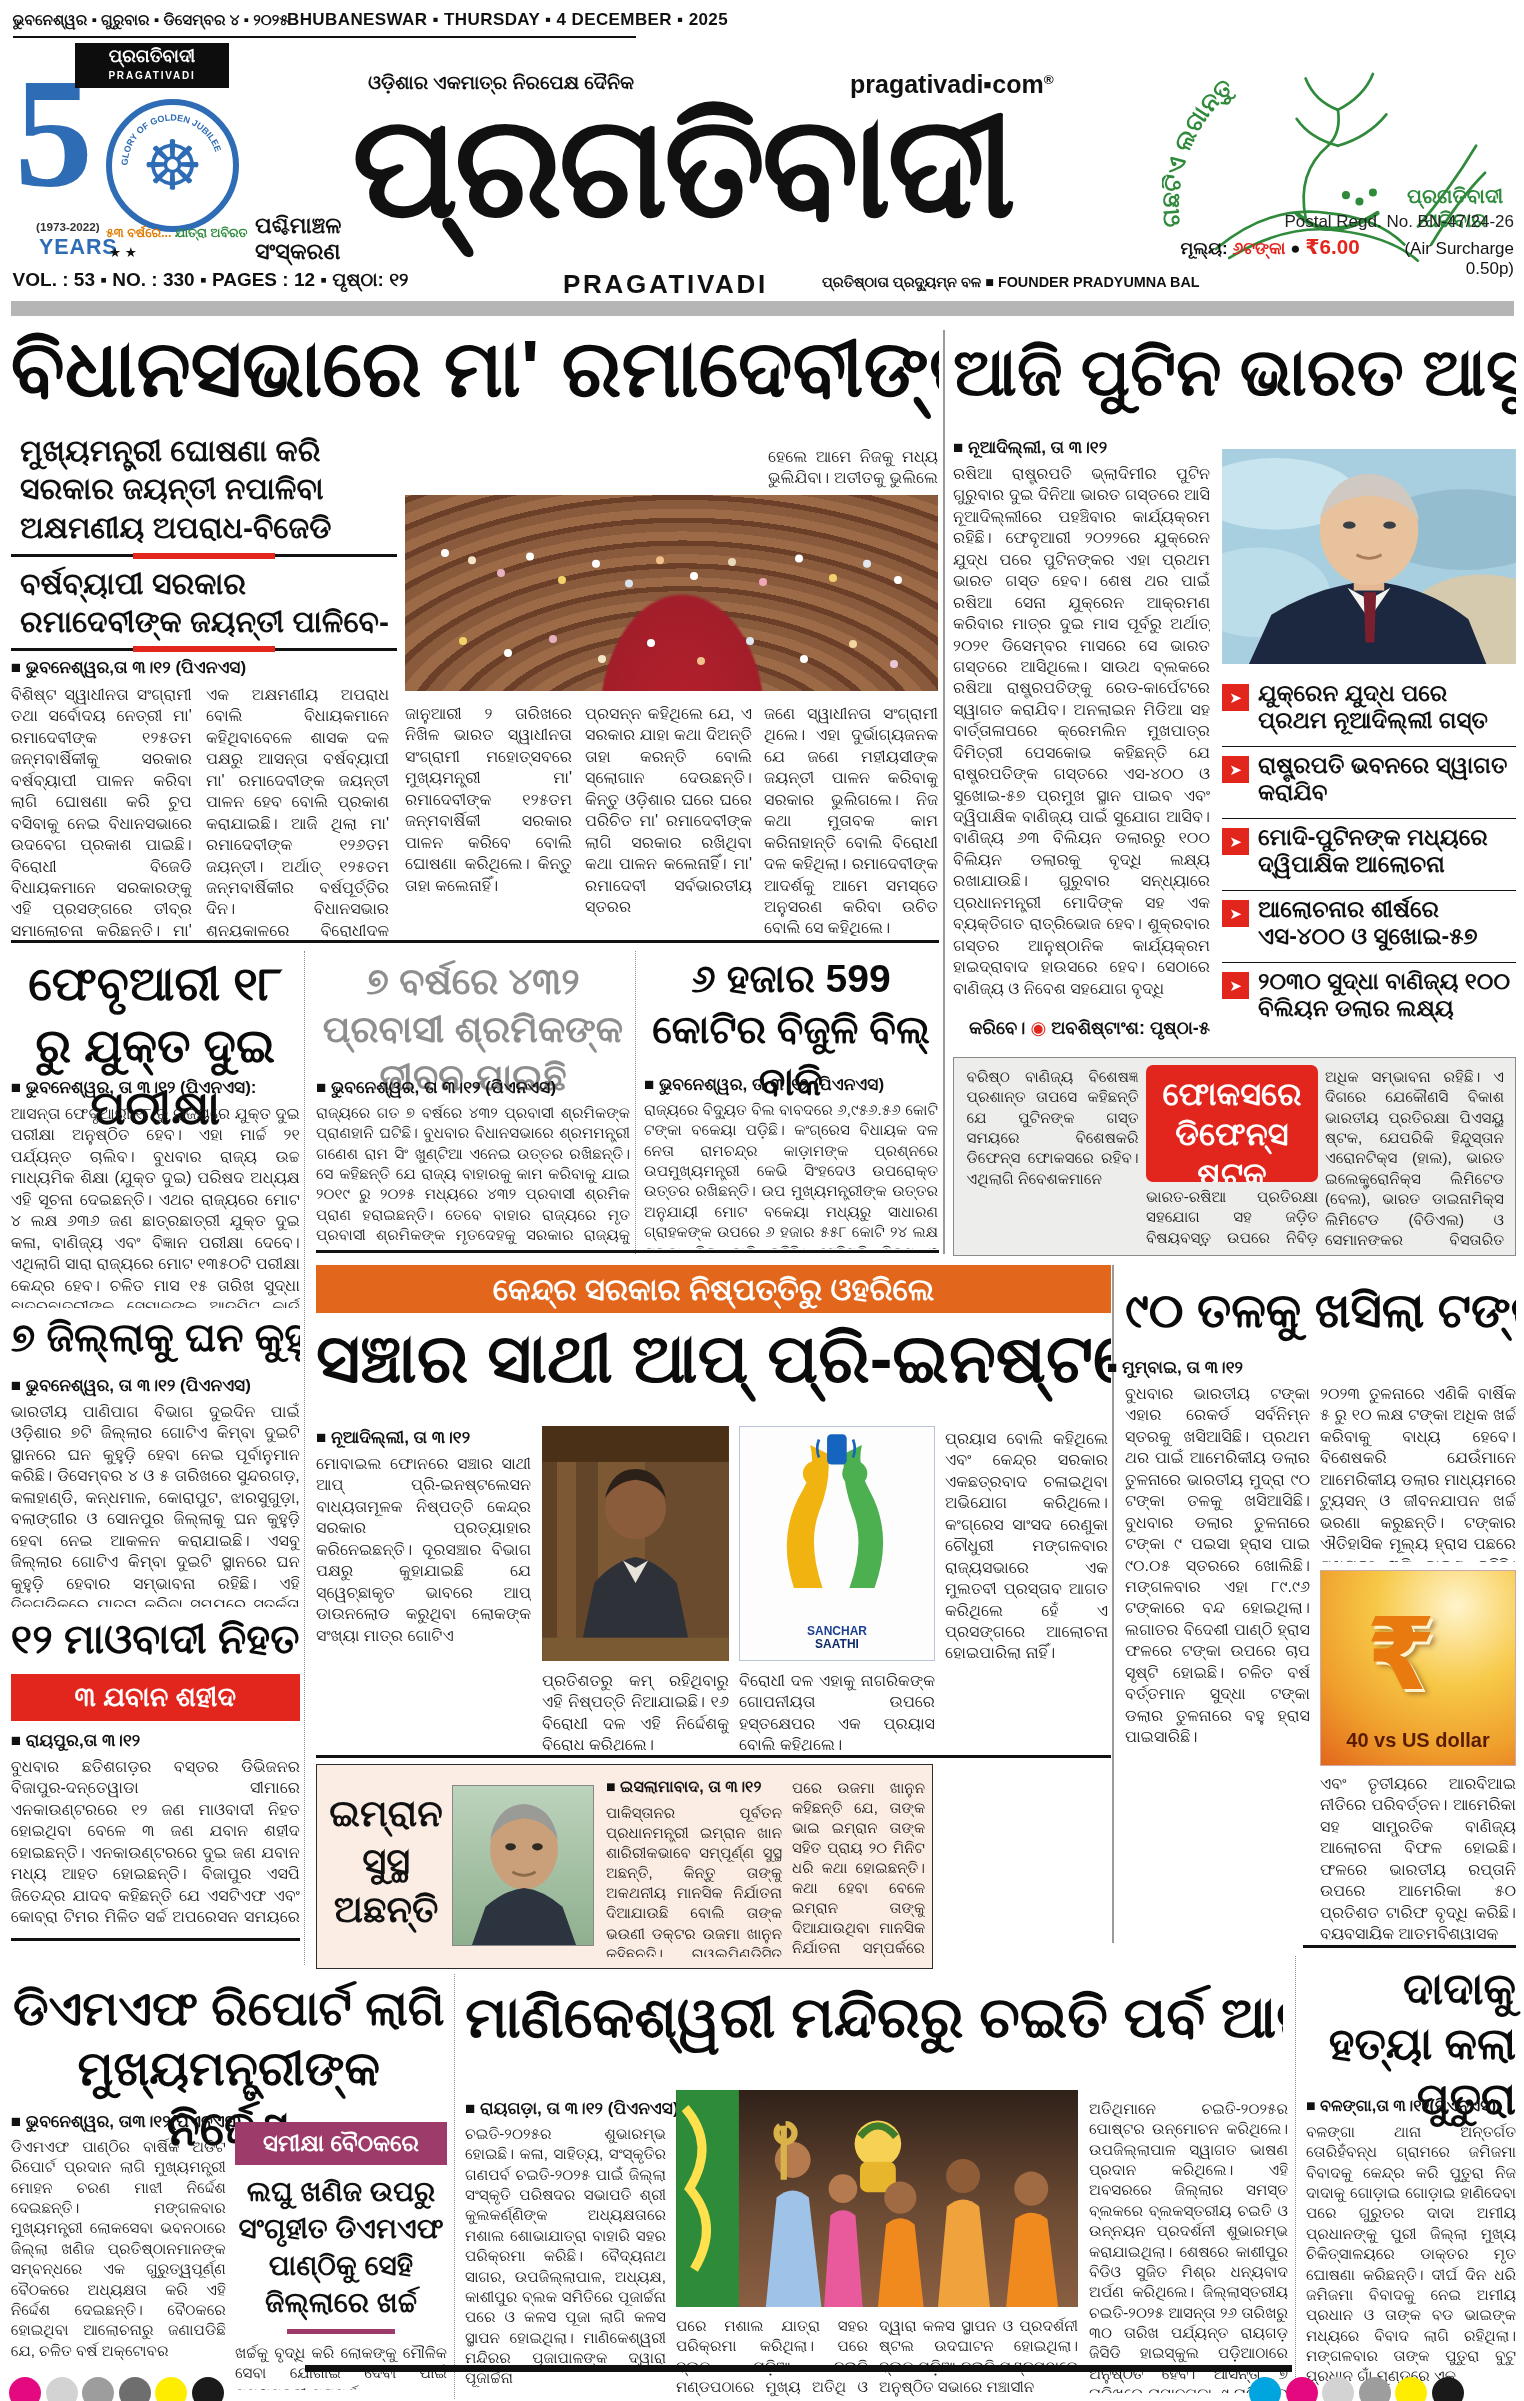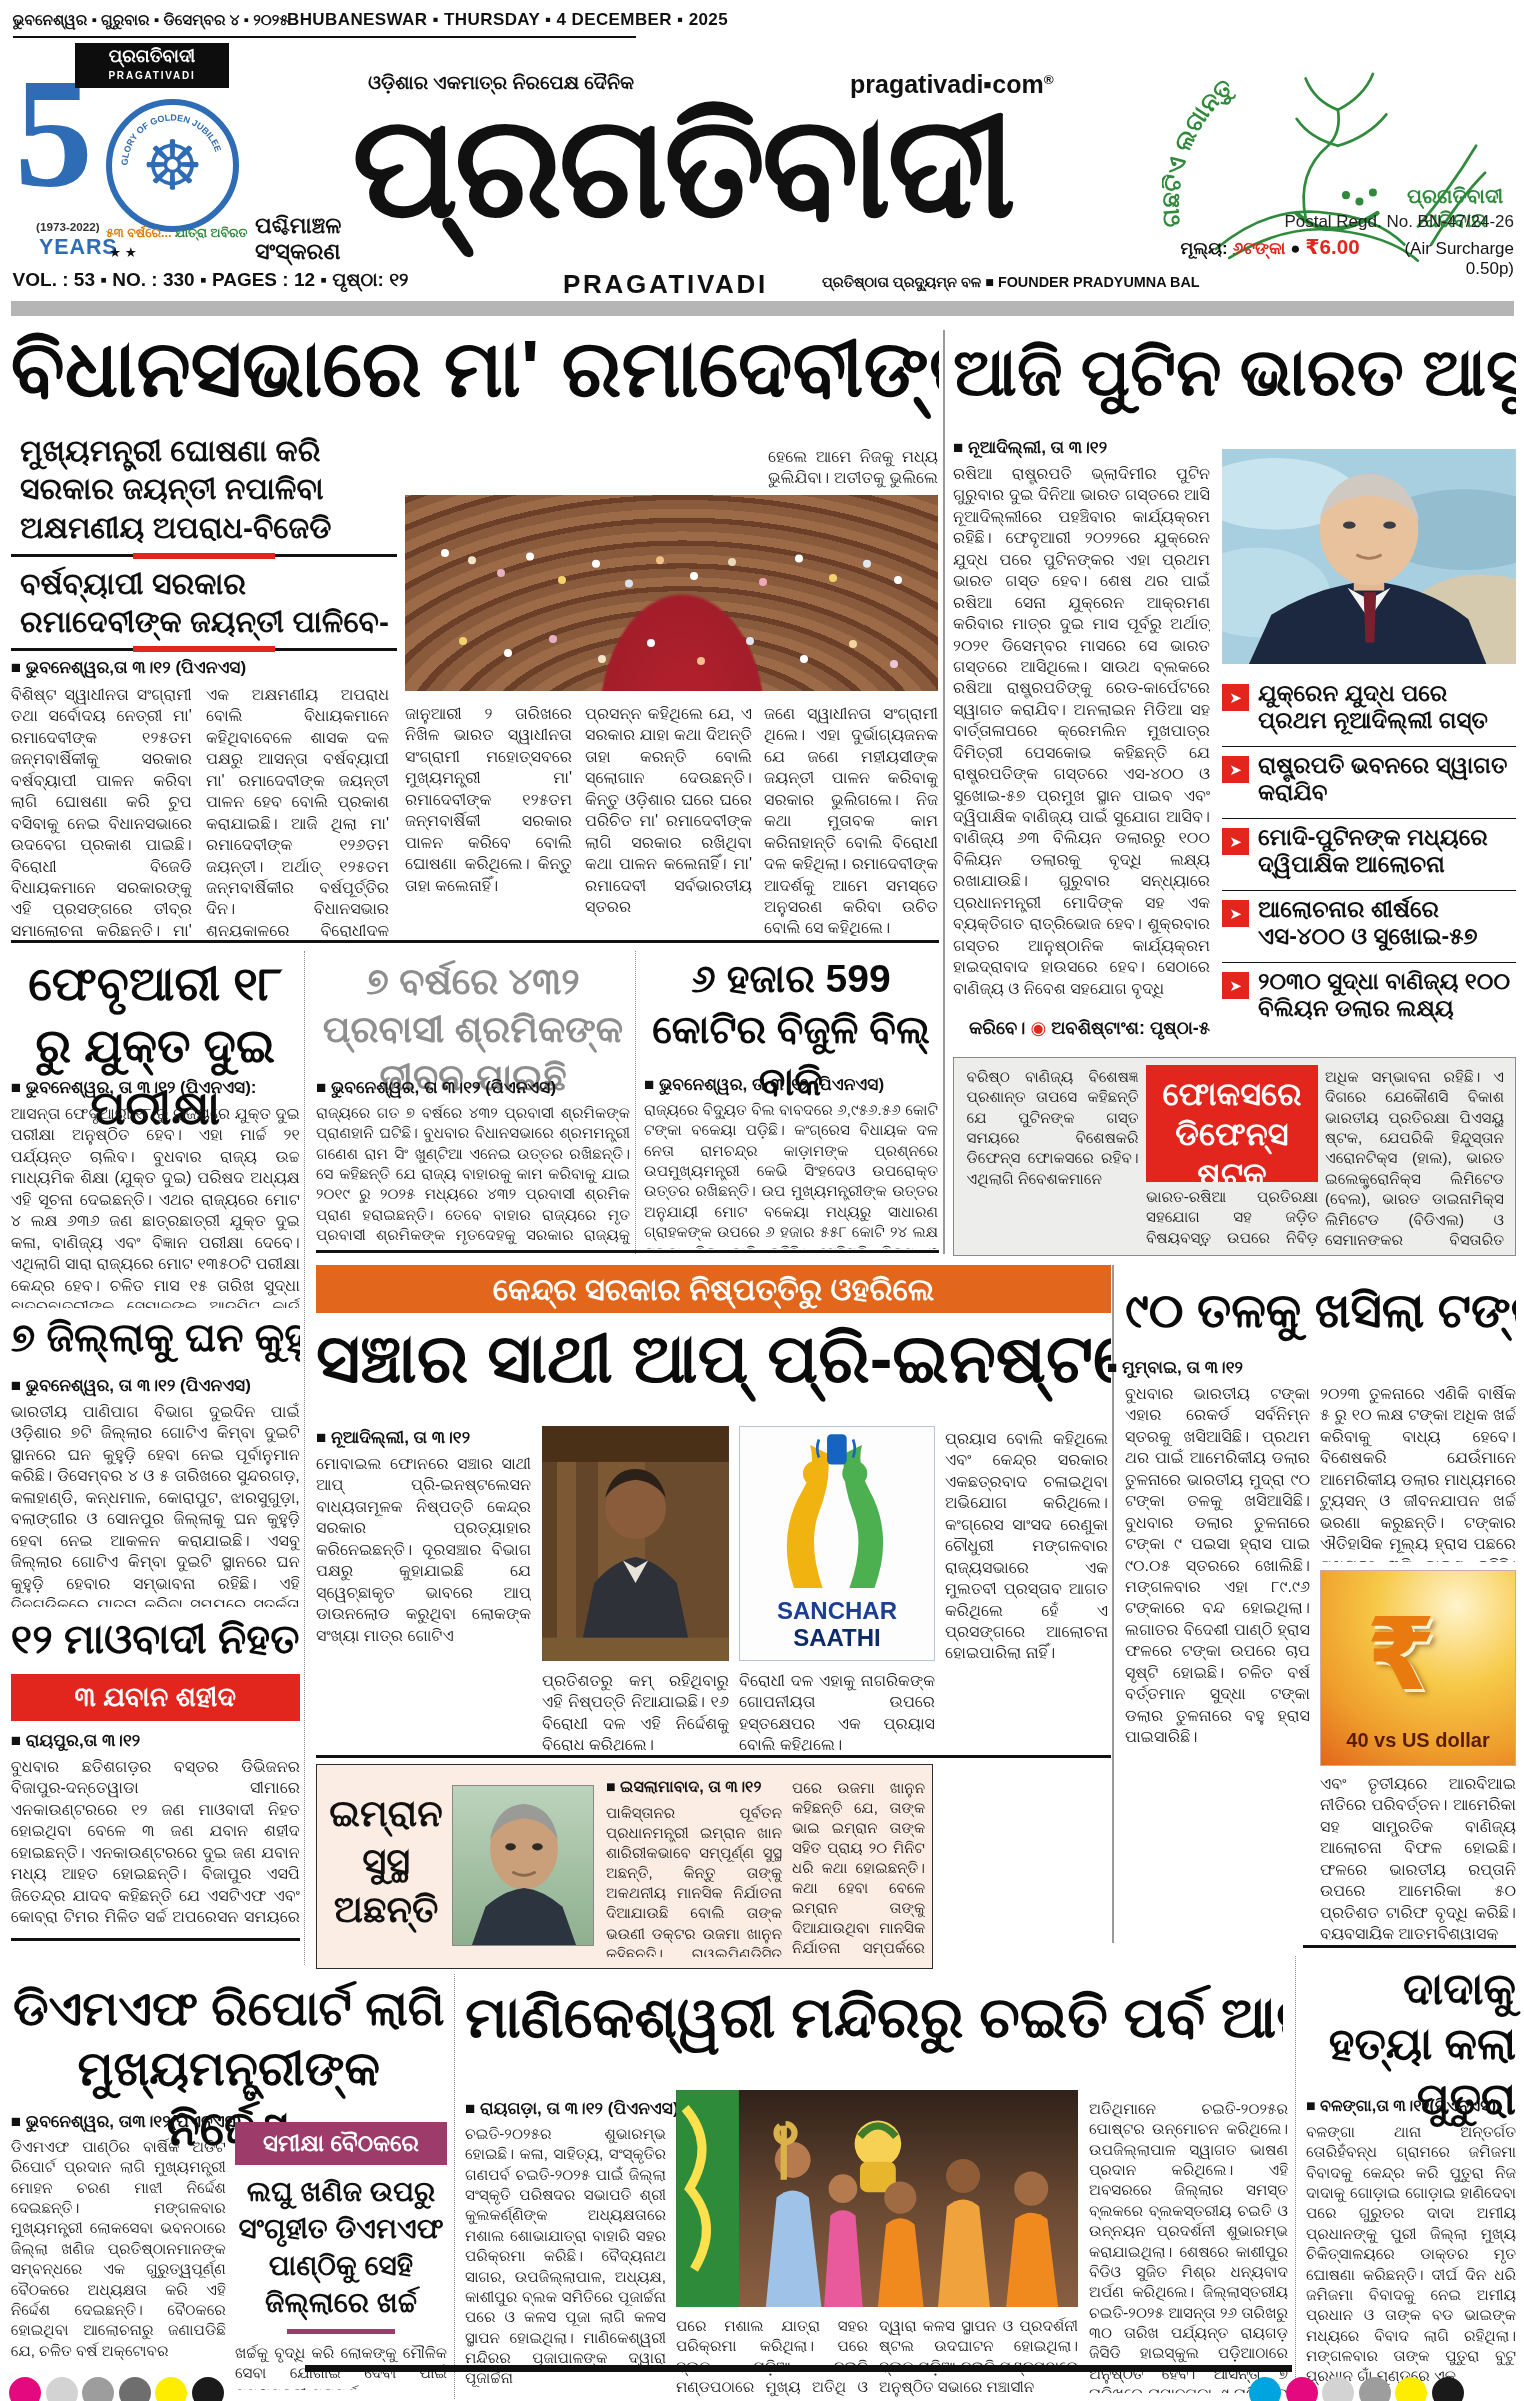--- a/index.html
+++ b/index.html
@@ -78,21 +78,21 @@
   .pu-item { display:flex; gap:9px; align-items:flex-start; padding:5.4px 0 3.6px 0; border-bottom:1.8px solid #111; height:72px; overflow:hidden; }
   .pu-item:last-child { border-bottom:none; }
   .pu-arrow { flex:0 0 27px; height:27px; background:#e2251d; color:#fff; font-size:15.2px; line-height:27px; text-align:center; margin-top:3.6px; }
   .pu-item .t { font-weight:bold; font-size:23px; line-height:1.15; }
   .pu-note { left:953px; top:1017px; width:257px; text-align:right; font-weight:bold; font-size:18px; background:#fff; }
   .pu-note .dot { color:#e2251d; }
 
   
   .def-box { left:953px; top:1057px; width:563px; height:199px; background:#ededeb; border:1.8px solid #8a8a8a; }
   .def-left { left:12.6px; top:9px; width:172px; height:179px; font-size:15.2px; }
-  .def-red { left:192px; top:7.2px; width:172px; height:117px; background:#e2251d; color:#fff; font-weight:bold; font-size:32px; line-height:1.25; text-align:center; padding-top:9px; overflow:hidden; }
+  .def-red { left:192px; top:7.2px; width:172px; height:117px; background:#e2251d; color:#fff; font-weight:bold; font-size:32px; line-height:1.25; text-align:center; padding-top:9px; overflow:hidden;border-radius:7px; }
   .def-mid { left:192px; top:129px; width:172px; height:59px; font-size:15.2px; }
   .def-right { left:371px; top:9px; width:179px; height:179px; font-size:15.2px; }
 
   
   .ex-headline { left:10.8px; top:953px; width:289px; height:115px; font-size:47px; line-height:1.32; }
   .ex-dateline { left:10.8px; top:1078px; }
   .ex-body { left:10.8px; top:1103px; width:289px; height:205px; }
   .dotted1 { left:304px; top:951px; height:1014px; }
   .mi-headline { left:316px; top:958px; width:314px; height:109px; font-size:37px; line-height:1.3; color:#8e8e8e; }
   .mi-dateline { left:316px; top:1078px; }
@@ -113,21 +113,21 @@
   .mao-body { left:10.8px; top:1756px; width:289px; height:174px; }
   .mao-rule { left:10.8px; top:1938px; width:289px; height:2.7px; }
 
   
   .sa-strap { left:316px; top:1265px; width:795px; height:48px; background:#e2661c; color:#fff; font-weight:bold; font-size:30.5px; text-align:center; line-height:48px; overflow:hidden; }
   .sa-headline { left:316px; top:1319px; width:795px; height:95px; font-size:68px; text-align:center; }
   .sa-dateline { left:316px; top:1428px; }
   .sa-left { left:316px; top:1453px; width:215px; height:298px; }
   .sa-photo { left:542px; top:1426px; width:187px; height:235px; overflow:hidden; }
   .sa-logo { left:739px; top:1426px; width:196px; height:235px; background:#fdfdfd; border:1.8px solid #b8c4d8; }
-  .sa-logo .brand { position:absolute; left:0; right:0; bottom:9px; text-align:center; font-weight:bold; color:#1c3f94; font-size:24px; line-height:1.1; }
+  .sa-logo .brand { position:absolute; left:0; right:0; bottom:9px; text-align:center; font-weight:bold; color:#1c3f94; font-size:12px; line-height:1.1; }
   .sa-right { left:945px; top:1428px; width:163px; height:323px; }
   .sa-b1 { left:542px; top:1670px; width:187px; height:81px; }
   .sa-b2 { left:739px; top:1670px; width:196px; height:81px; }
   .sa-rule { left:316px; top:1755px; width:795px; height:2.7px; }
   .div-rupee { left:1112px; top:1265px; height:678px; }
 
   
   .ru-headline { left:1125px; top:1283px; width:391px; height:65px; font-size:48px; }
   .ru-dateline { left:1107px; top:1358px; }
   .ru-col1 { left:1125px; top:1383px; width:185px; height:554px; }

